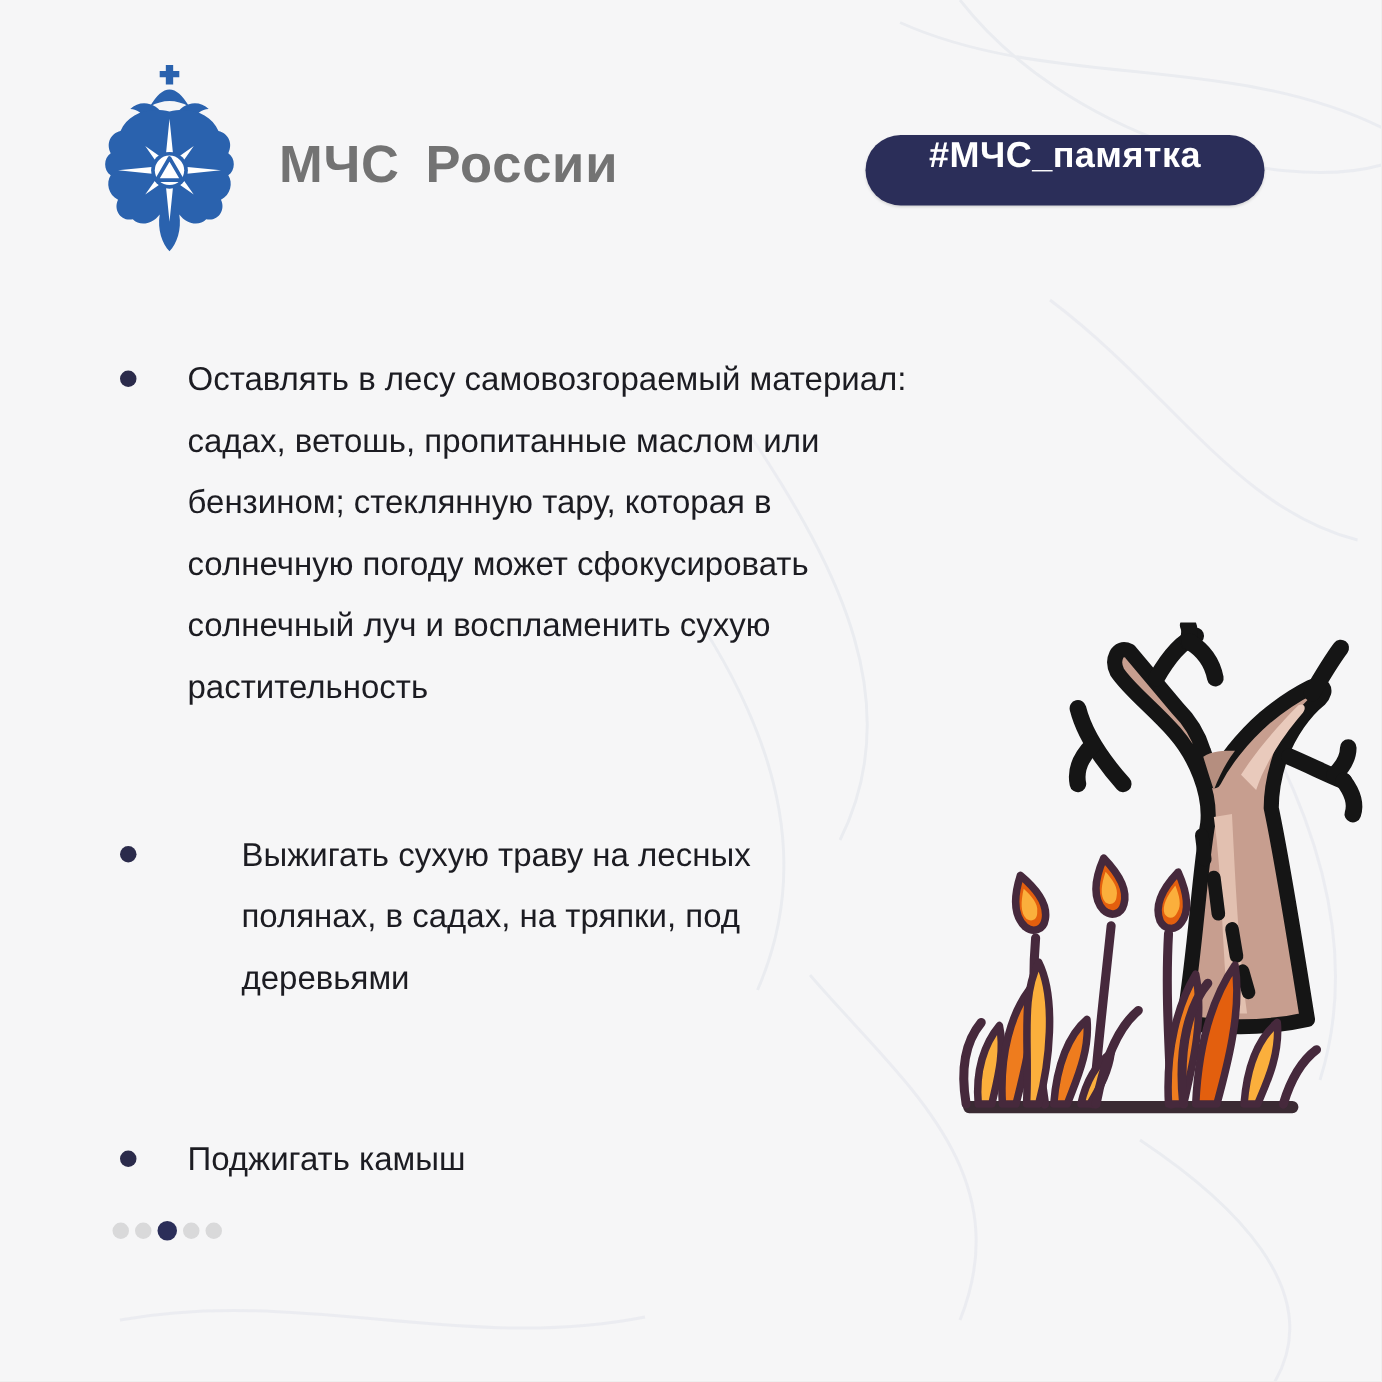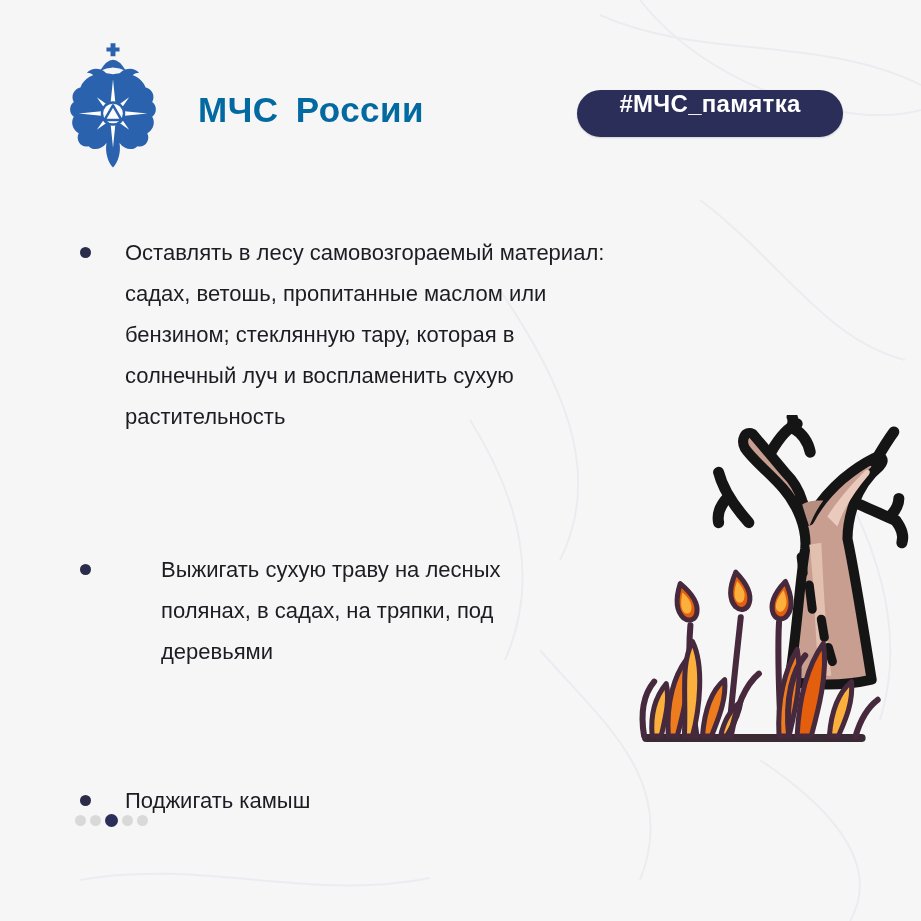--- a/index.html
+++ b/index.html
@@ -8,43 +8,43 @@
     background:#f6f6f7;overflow:hidden;
     font-family:"Liberation Sans","DejaVu Sans",sans-serif;
     color:var(--text,#1c1c22);
   }
   .bg-doodles{position:absolute;inset:0;pointer-events:none;}
 
   
   .logo{position:absolute;left:64px;top:34px;width:98px;height:146px;}
   .logo svg{width:100%;height:100%;}
   .title{
-    position:absolute;left:198px;top:90px;margin:0;
+    position:absolute;left:186px;top:90px;margin:0;
     font-size:35px;font-weight:700;letter-spacing:.5px;word-spacing:7px;
-    color:#0369a1;
+    color:#737373;
   }
   .badge{
     position:absolute;left:577px;top:90px;width:266px;height:47px;
     background:var(--accent-navy,#2b2e59);border-radius:24px;
     display:flex;justify-content:center;
     box-shadow:0 1px 2px rgba(0,0,0,.15);
   }
   .badge span{color:#fff;font-size:24px;font-weight:700;letter-spacing:.3px;}
 
   
   .bullet{position:absolute;left:80px;display:flex;align-items:flex-start;}
   .bullet .marker{
     flex:0 0 auto;width:11px;height:11px;border-radius:50%;
     background:#2b2b4b;margin-top:15px;
   }
   .bullet .bullet-text{margin-left:34px;font-size:22px;line-height:41px;font-weight:400;}
   .bullet .bullet-text div{white-space:nowrap;}
   .bullet-1{top:232px;}
   .bullet-2{top:549px;gap:36px;}
-  .bullet-3{top:780px;}
+  .bullet-3{top:752px;}
 
   
   .dots{position:absolute;left:75px;top:814px;display:flex;align-items:center;gap:4px;}
   .dot{width:11px;height:11px;border-radius:50%;background:#d9d9da;display:inline-block;}
   .dot.active{width:13px;height:13px;background:var(--accent-navy,#2b2e59);}
 
   
   .illustration{position:absolute;left:630px;top:415px;width:292px;height:334px;}
   .illustration svg{width:100%;height:100%;}
 </style>
@@ -98,20 +98,21 @@
     </div>
   </header>
 
   <main>
     <div class="bullet bullet-1">
       <span class="marker"></span>
       <div class="bullet-text">
           <div>Оставлять в лесу самовозгораемый материал:</div>
           <div>садах, ветошь, пропитанные маслом или</div>
           <div>бензином; стеклянную тару, которая в</div>
+          <div>солнечную погоду может сфокусировать</div>
           <div>солнечный луч и воспламенить сухую</div>
           <div>растительность</div>
         </div>
     </div>
     <div class="bullet bullet-2">
       <span class="marker"></span>
       <div class="bullet-text">
           <div>Выжигать сухую траву на лесных</div>
           <div>полянах, в садах, на тряпки, под</div>
           <div>деревьями</div>

